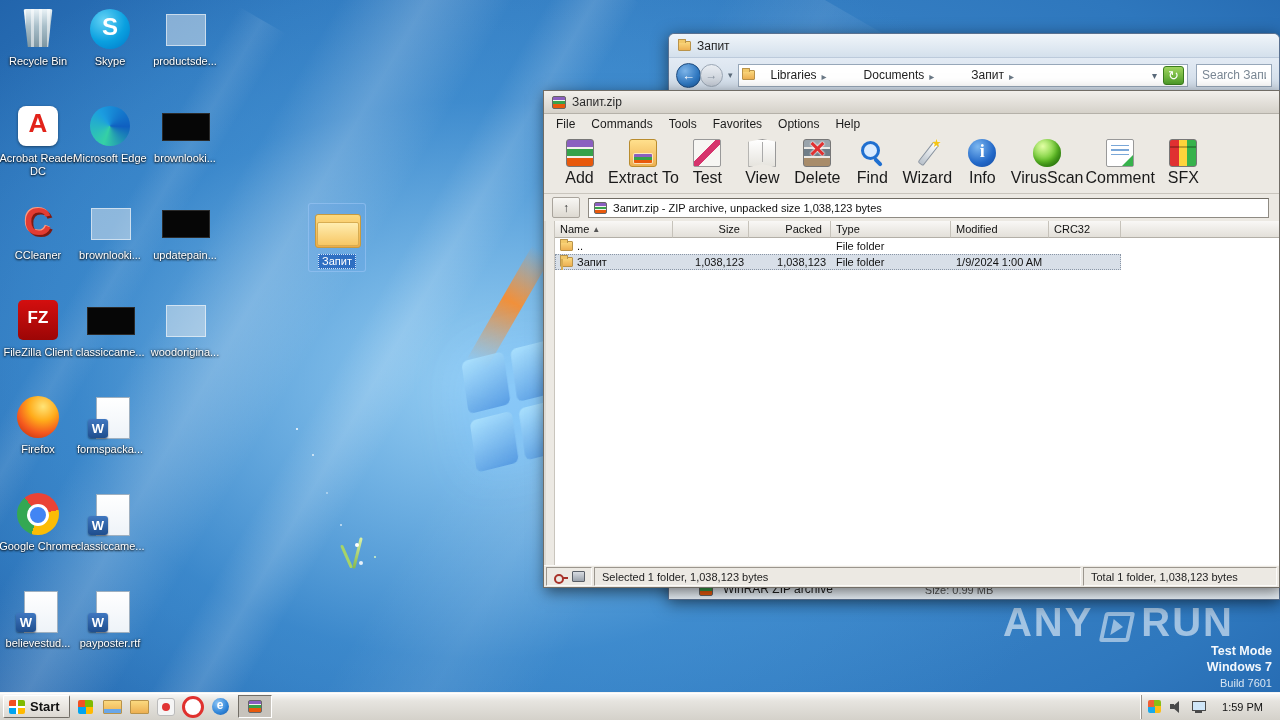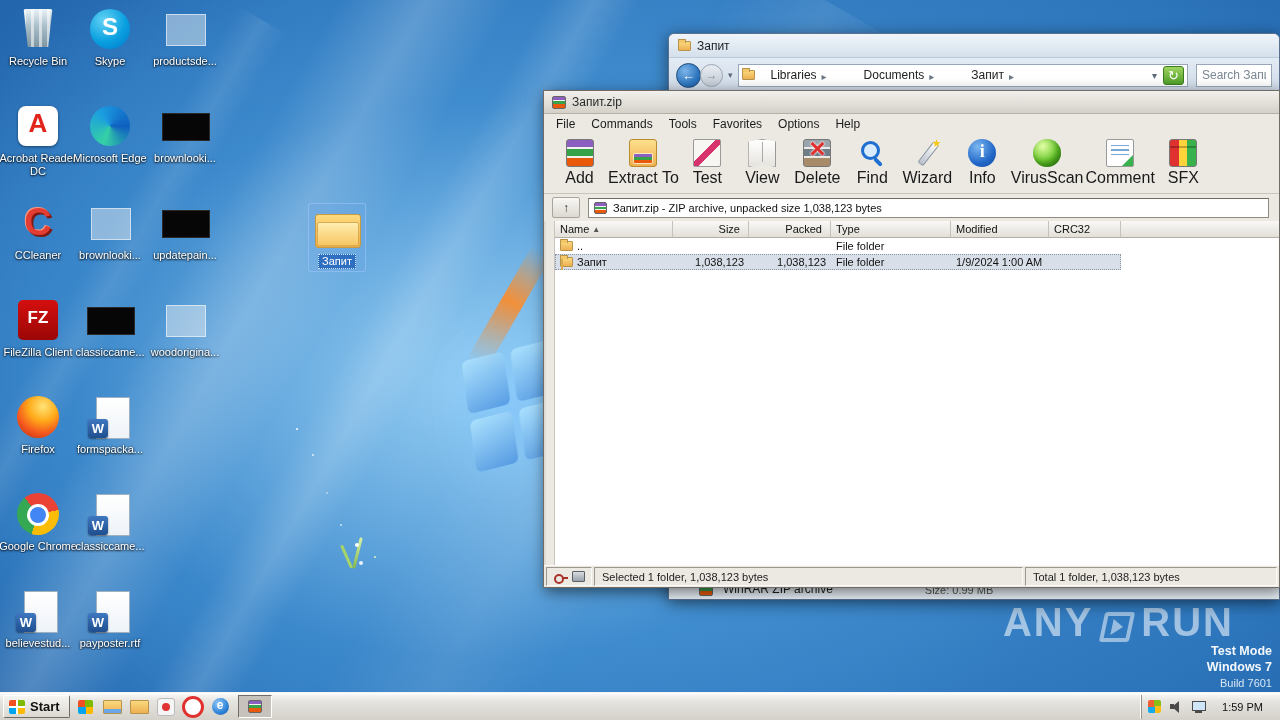--- a/index.html
+++ b/index.html
@@ -155,21 +155,21 @@
   .wr-head-cols>span:nth-of-type(6),.wr-row>span:nth-of-type(6){width:72px}
   .wr-body{flex:1;position:relative;background:#fff}
   .wr-row{display:flex;height:16px;width:566px;align-items:center}
   .wr-row.sel{background:#d8dfe8;outline:1px dotted #8a96a6;outline-offset:-1px}
   .wr-c{padding:0 5px;font-size:11px;color:#111;white-space:nowrap;overflow:hidden;display:flex;align-items:center;gap:4px;height:100%}
   .wr-row>span:nth-of-type(2),.wr-row>span:nth-of-type(3){justify-content:flex-end}
   .wr-status{height:22px;display:flex;background:#ece9e3;border-top:1px solid #fbfaf8;padding:1px 2px;gap:2px;flex:none}
   .st{border:1px solid;border-color:#9b968e #fbfaf8 #fbfaf8 #9b968e;display:flex;align-items:center;font-size:11px;color:#222;padding:0 7px}
   .st-icons{width:46px;justify-content:center;gap:4px;padding:0}
   .st-mid{flex:1}
-  .st-right{width:252px}
+  .st-right{width:194px}
   .key-ic{position:relative;width:14px;height:12px}
   .key-ic::before{content:"";position:absolute;left:0;top:3px;width:6px;height:6px;border:2px solid #a8322a;border-radius:50%}
   .key-ic::after{content:"";position:absolute;left:9px;top:6px;width:5px;height:2px;background:#a8322a}
   .disk-ic{width:13px;height:11px;background:linear-gradient(#d8dce1,#9aa2ac);border:1px solid #5a6068;border-radius:1px}
 
   
   .taskbar{position:absolute;left:0;right:0;bottom:0;height:28px;z-index:50;display:flex;align-items:center;padding:0 3px;gap:3px;
     background:linear-gradient(#fbfbfa,#e6e4df 30%,#d4d1ca);border-top:1px solid #f5f5f3;box-shadow:inset 0 1px 0 #fff}
   .start-btn{height:23px;display:flex;align-items:center;gap:5px;padding:0 9px 0 5px;background:linear-gradient(#f6f5f2,#dcd8d1);
     border:1px solid;border-color:#fff #716d66 #716d66 #fff;border-radius:2px;font-weight:bold;font-size:13px;color:#111}

